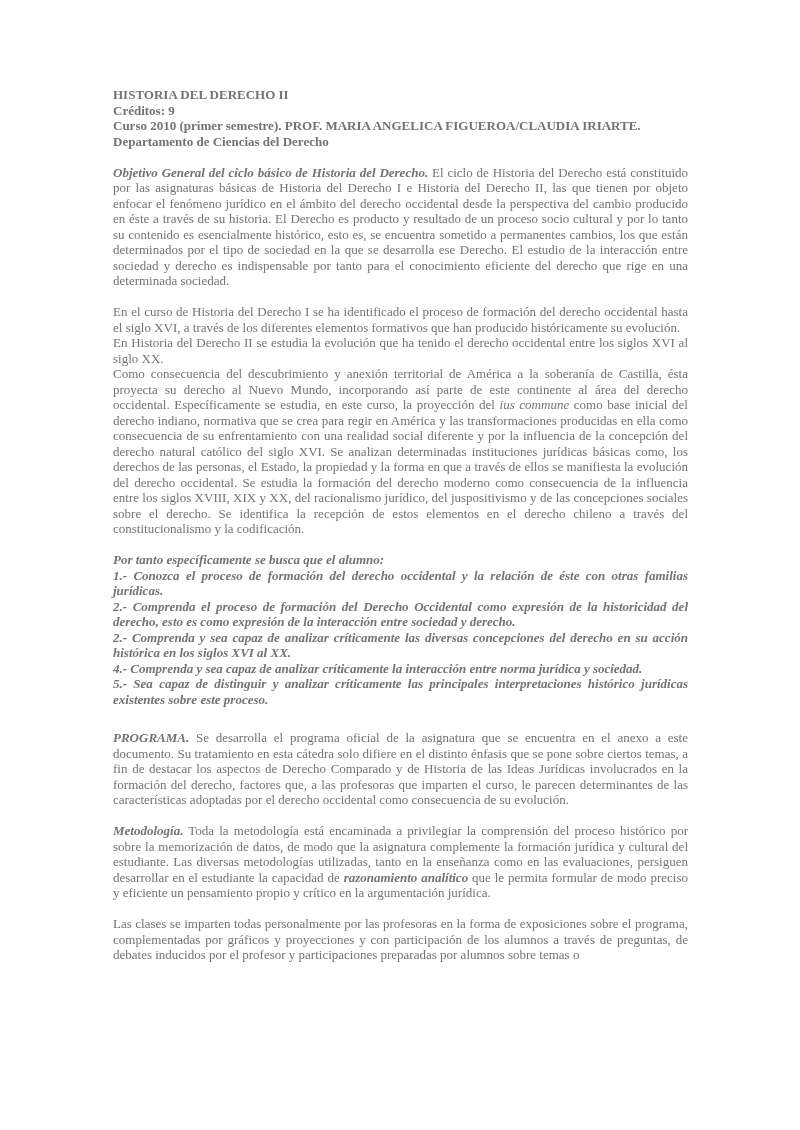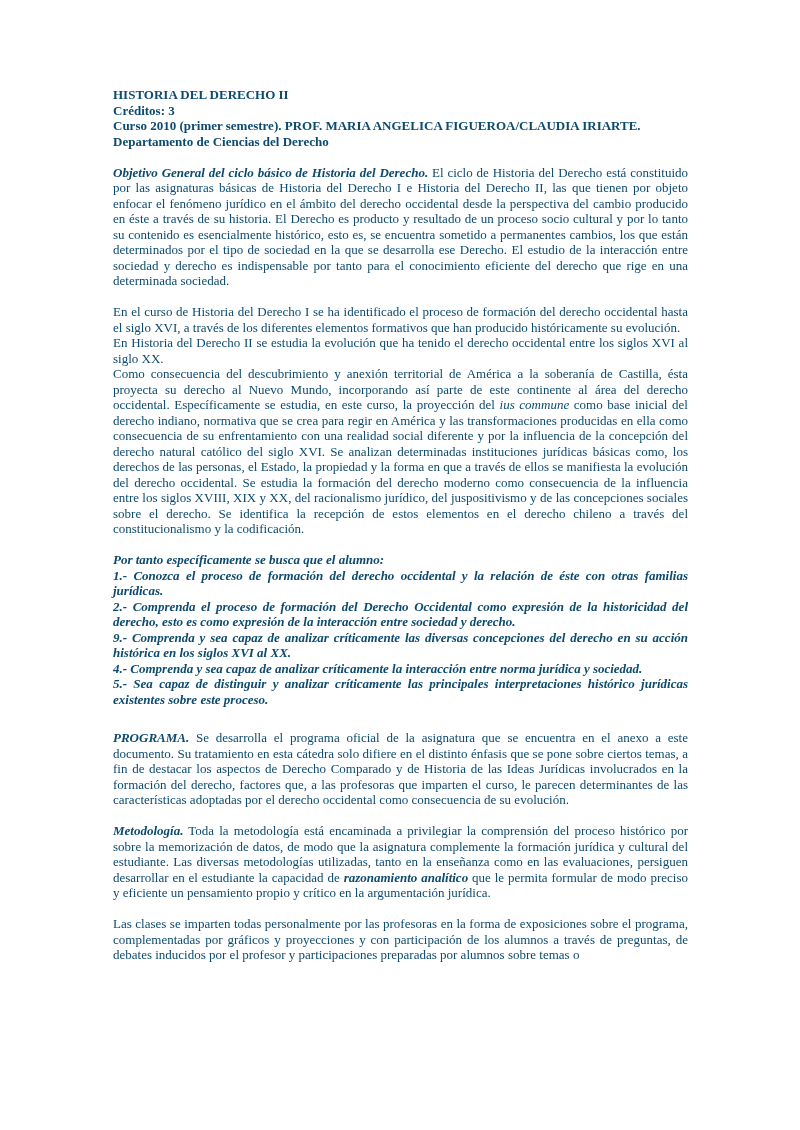--- a/index.html
+++ b/index.html
@@ -7,21 +7,21 @@
     padding: 0;
     background: #ffffff;
   }
   .page {
     position: relative;
     width: 800px;
     height: 1130px;
     background: #ffffff;
     overflow: hidden;
     font-family: "Liberation Serif", "DejaVu Serif", serif;
-    color: #0c4a6e;
+    color: #737373;
   }
   .content {
     position: absolute;
     left: 113px;
     top: 87px;
     width: 575px;
     font-size: 13px;
     line-height: 15.5px;
   }
   .header-block p {
@@ -42,38 +42,38 @@
   .b { font-weight: bold; font-style: italic; }
   .i { font-style: italic; }
 </style>
 </head>
 <body>
 
 <div class="page" data-name="document-page">
   <div class="content" data-name="document-content">
     <div class="header-block" data-name="document-header">
       <p data-name="header-line-title">HISTORIA DEL DERECHO II</p>
-      <p data-name="header-line-creditos">Créditos: 3</p>
+      <p data-name="header-line-creditos">Créditos: 9</p>
       <p data-name="header-line-curso">Curso 2010 (primer semestre). PROF. MARIA ANGELICA FIGUEROA/CLAUDIA IRIARTE.</p>
       <p data-name="header-line-departamento">Departamento de Ciencias del Derecho</p>
     </div>
     <div data-name="document-body">
         <div class="section" data-name="section-objetivo-general">
           <p class="para" data-name="paragraph"><span class="b" data-name="text-run">Objetivo General del ciclo básico de Historia del Derecho.</span><span data-name="text-run">  El ciclo de Historia del Derecho está constituido por las asignaturas básicas de Historia del Derecho I e Historia del Derecho II, las que tienen por objeto enfocar el fenómeno jurídico en el ámbito del derecho occidental desde la perspectiva del cambio producido en éste a través de su historia. El Derecho es producto y resultado de un proceso socio cultural y por lo tanto su contenido es esencialmente histórico, esto es, se encuentra sometido a permanentes cambios, los que están determinados por el tipo de sociedad en la que se desarrolla ese Derecho. El estudio de la interacción entre sociedad y derecho es indispensable por tanto para el conocimiento eficiente del derecho que rige en una determinada sociedad.</span></p>
         </div>
         <div class="section" data-name="section-objetivo-especifico">
           <p class="para" data-name="paragraph"><span data-name="text-run">En el curso de Historia del Derecho I se ha identificado el proceso de formación del derecho occidental hasta el siglo XVI, a través de los diferentes elementos formativos que han producido históricamente su evolución.</span></p>
           <p class="para" data-name="paragraph"><span data-name="text-run">En Historia del Derecho II se estudia la evolución que ha tenido el derecho occidental entre los siglos XVI al siglo XX.</span></p>
           <p class="para" data-name="paragraph"><span data-name="text-run">Como consecuencia del descubrimiento y anexión territorial de América a la soberanía de Castilla, ésta proyecta  su derecho al Nuevo Mundo, incorporando así parte de este continente al área del derecho occidental. Específicamente se estudia, en este curso, la proyección del </span><span class="i" data-name="text-run">ius commune</span><span data-name="text-run"> como base inicial del derecho indiano, normativa que se crea para regir en América y las transformaciones producidas en ella como consecuencia de su enfrentamiento con una realidad social diferente y por la influencia de la concepción del derecho natural católico del siglo XVI.  Se analizan determinadas instituciones jurídicas básicas como, los derechos de las personas, el Estado, la propiedad y la  forma en que a través de ellos se manifiesta la evolución del derecho occidental. Se estudia la formación del derecho moderno como consecuencia de la influencia entre los siglos XVIII, XIX y XX, del racionalismo jurídico, del juspositivismo y de las concepciones sociales sobre el derecho. Se identifica la recepción de estos elementos en el derecho chileno a través del constitucionalismo y la codificación.</span></p>
         </div>
         <div class="section" data-name="section-objetivos-alumno">
           <p class="para" data-name="paragraph"><span class="b" data-name="text-run">Por tanto específicamente se busca que el alumno:</span></p>
           <p class="para" data-name="paragraph"><span class="b" data-name="text-run">1.- Conozca el proceso de formación del derecho occidental y la relación de éste con otras familias jurídicas.</span></p>
           <p class="para" data-name="paragraph"><span class="b" data-name="text-run">2.- Comprenda  el proceso de formación del Derecho Occidental como expresión de la historicidad del derecho, esto es como expresión de la interacción entre sociedad y derecho.</span></p>
-          <p class="para" data-name="paragraph"><span class="b" data-name="text-run">9.- Comprenda y sea capaz de analizar críticamente las diversas concepciones del derecho en su acción histórica en los siglos XVI al XX.</span></p>
+          <p class="para" data-name="paragraph"><span class="b" data-name="text-run">2.- Comprenda y sea capaz de analizar críticamente las diversas concepciones del derecho en su acción histórica en los siglos XVI al XX.</span></p>
           <p class="para" data-name="paragraph"><span class="b" data-name="text-run">4.- Comprenda y sea capaz de analizar críticamente la interacción entre norma jurídica y sociedad.</span></p>
           <p class="para" data-name="paragraph"><span class="b" data-name="text-run">5.- Sea capaz de distinguir y analizar críticamente las principales interpretaciones histórico jurídicas  existentes sobre este proceso.</span></p>
         </div>
         <div class="section" data-name="section-programa">
           <p class="para" data-name="paragraph"><span class="b" data-name="text-run">PROGRAMA.</span><span data-name="text-run"> Se desarrolla el programa oficial de la asignatura que se encuentra en el anexo a este documento. Su tratamiento en esta cátedra solo difiere en el distinto énfasis que se pone sobre ciertos temas, a fin de destacar los aspectos de Derecho Comparado y de Historia de las Ideas Jurídicas involucrados en  la formación del derecho,  factores que, a las profesoras que imparten el curso, le parecen determinantes de las características adoptadas por el derecho occidental como consecuencia de su evolución.</span></p>
         </div>
         <div class="section" data-name="section-metodologia">
           <p class="para" data-name="paragraph"><span class="b" data-name="text-run">Metodología.</span><span data-name="text-run"> Toda la metodología está encaminada a privilegiar la comprensión del proceso histórico por sobre la memorización de datos, de modo que la asignatura complemente la formación jurídica y cultural del estudiante. Las diversas metodologías utilizadas, tanto en la enseñanza como en las evaluaciones, persiguen desarrollar en el estudiante la capacidad de </span><span class="b" data-name="text-run">razonamiento analítico</span><span data-name="text-run"> que le permita formular de modo preciso y eficiente un pensamiento propio y crítico en la argumentación jurídica.</span></p>
         </div>
         <div class="section" data-name="section-clases">

